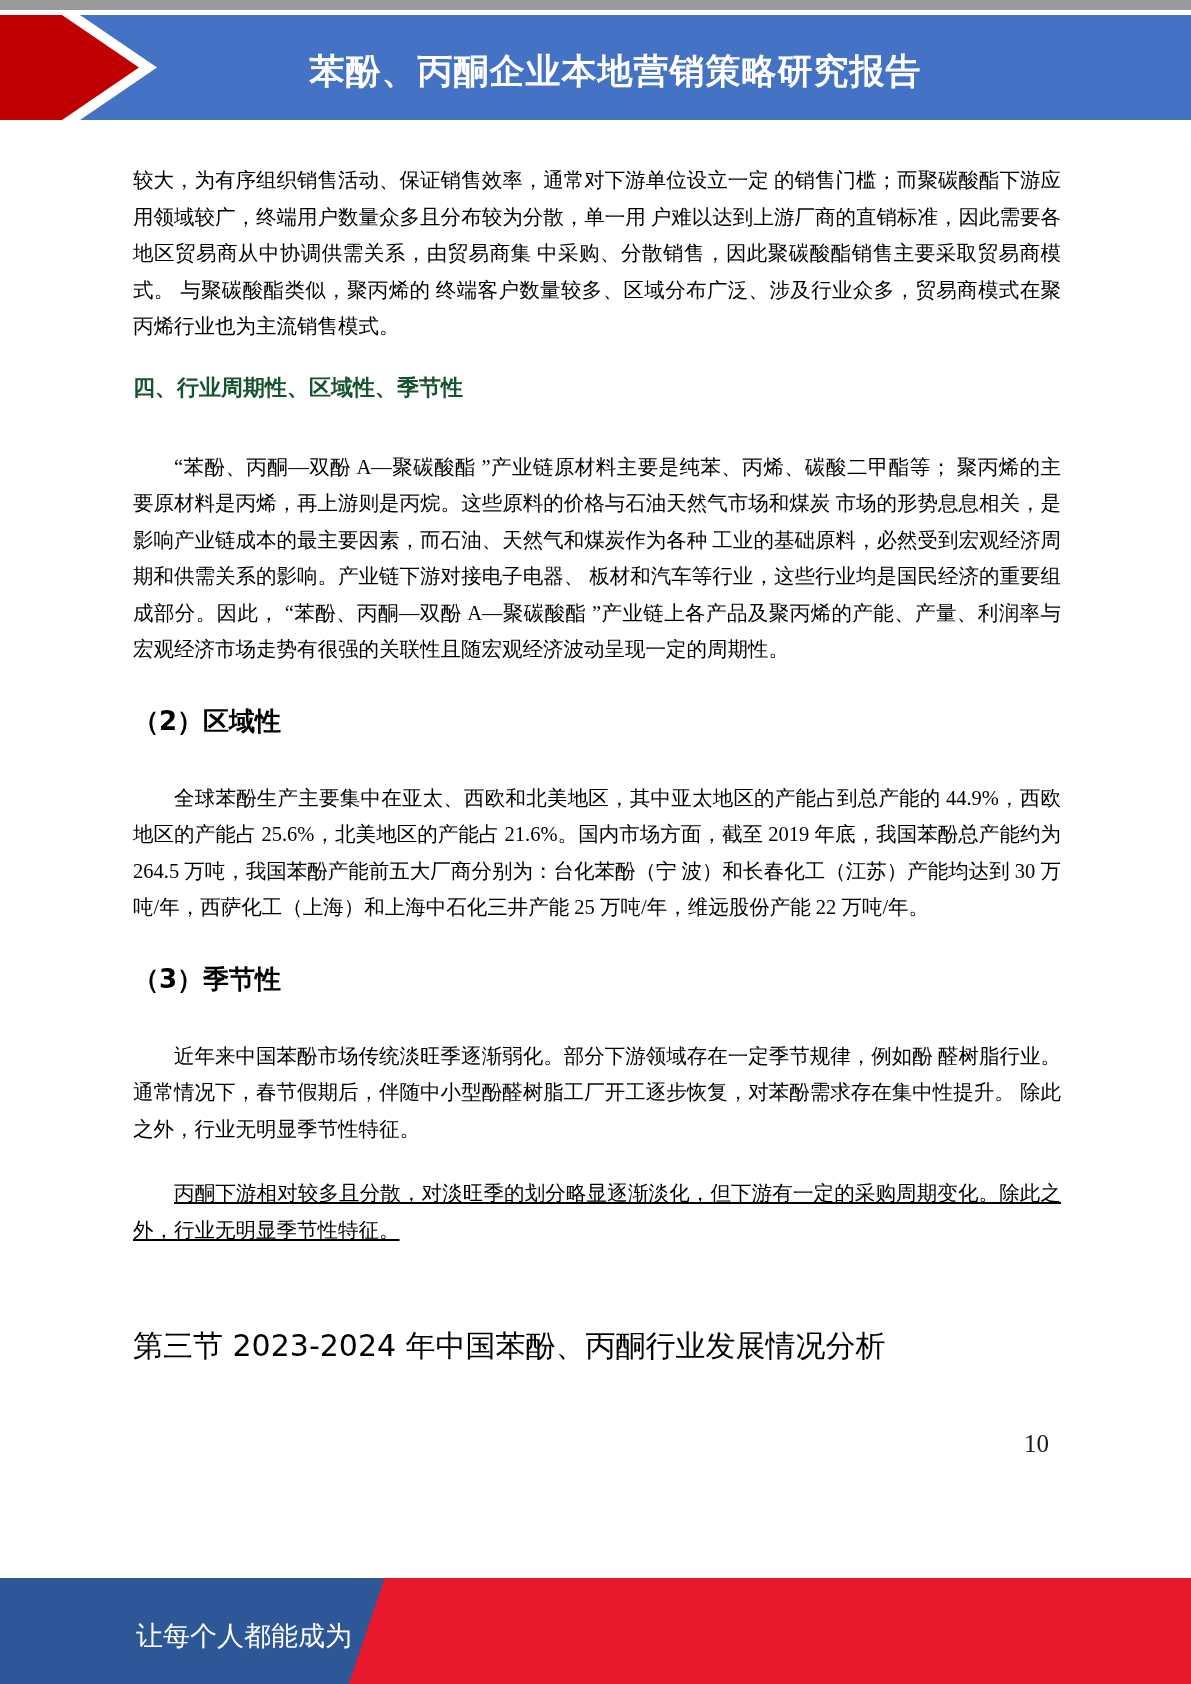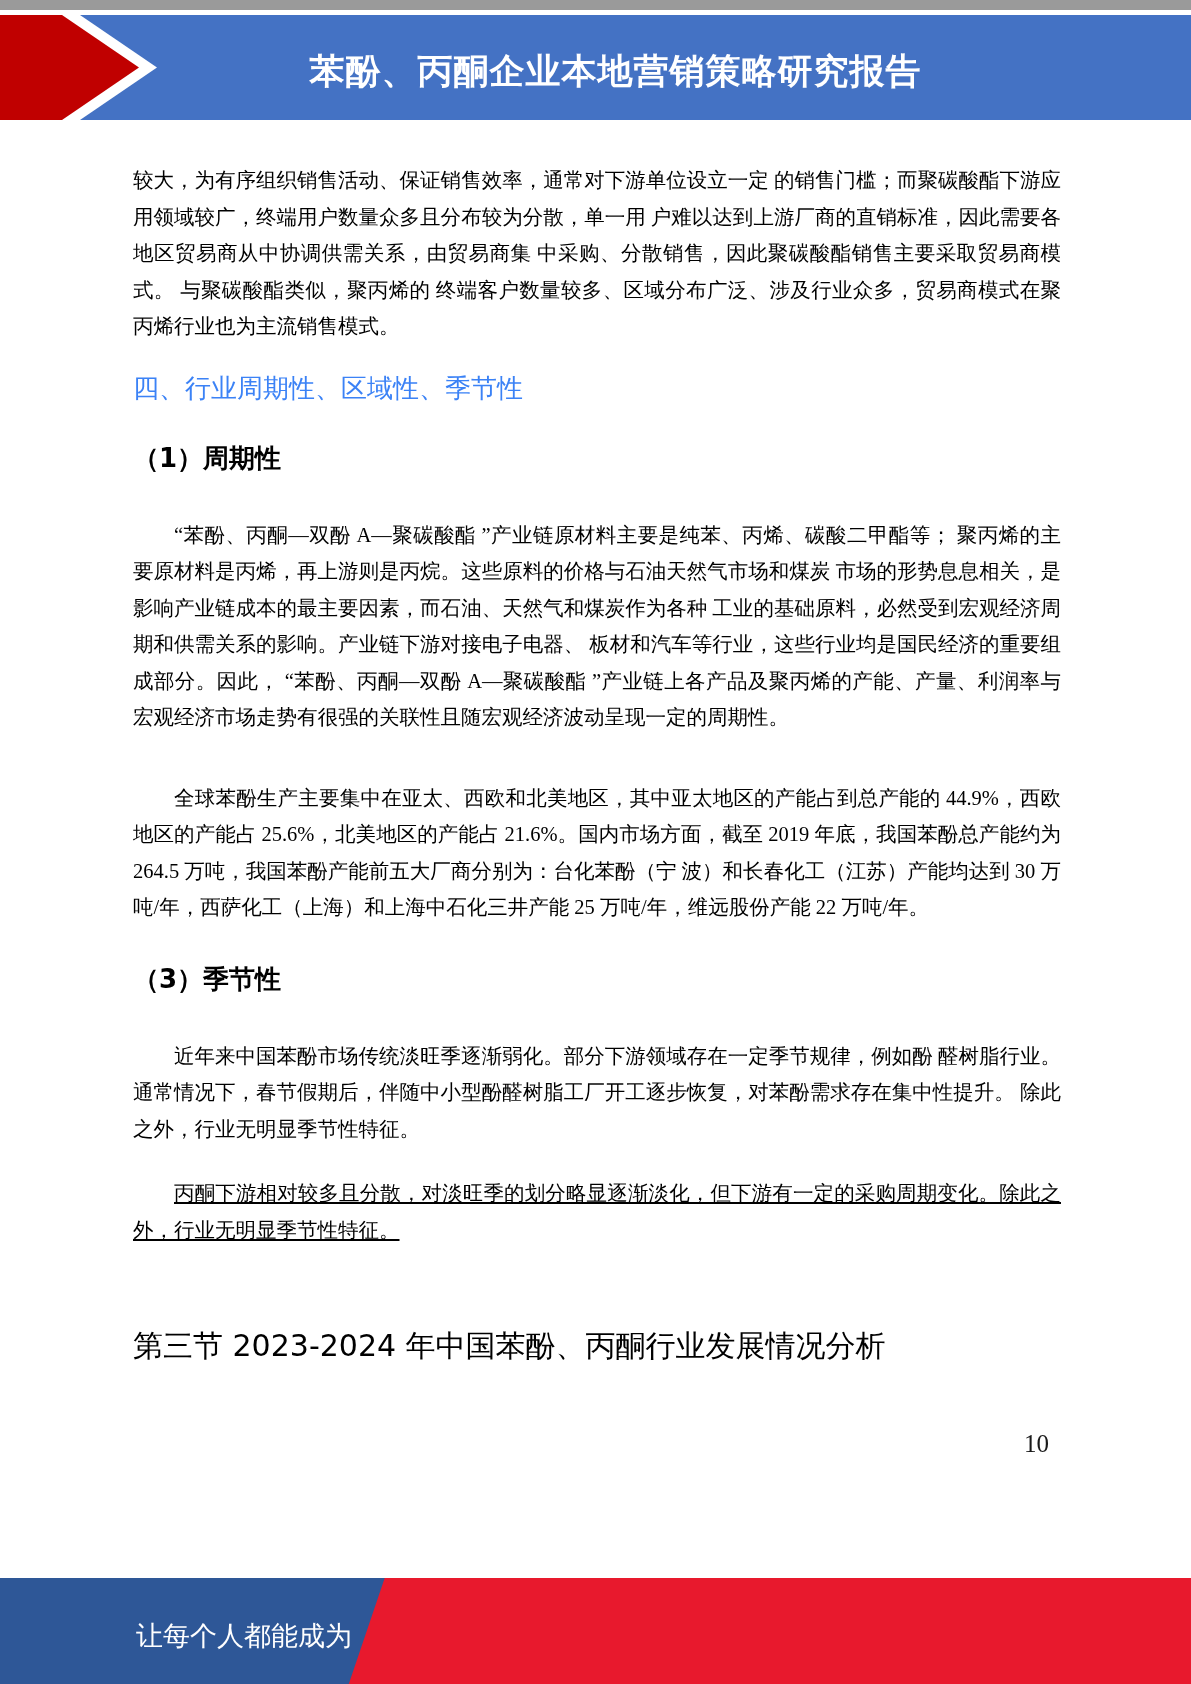--- a/index.html
+++ b/index.html
@@ -48,22 +48,22 @@
   .body-para{
     font-size:20.5px;line-height:36.5px;
     text-align:justify;
     margin-bottom:0;
   }
   .body-para.indent{text-indent:2em;}
   .intro-para{margin-top:30px;}
   .h-main{
     margin-top:26px;
     font-family:"DejaVu Sans","Liberation Sans",sans-serif;
-    font-weight:normal;font-size:26px;line-height:34px;
-    color:#3b82f6;
+    font-weight:bold;font-size:22px;line-height:34px;
+    color:#14532d;
   }
   .h-sub{
     margin-top:38px;
     font-family:"DejaVu Sans","Liberation Sans",sans-serif;
     font-weight:bold;font-size:26px;line-height:30px;
     color:#000;
   }
   .sub-para{margin-top:44px;}
   .follow-para{margin-top:28px;text-decoration:underline;}
   .h-chapter{
@@ -120,23 +120,23 @@
     </svg>
     <div class="header-title">苯酚、丙酮企业本地营销策略研究报告</div>
   </div>
 
   <div class="content">
 
     <p class="body-para intro-para">较大，为有序组织销售活动、保证销售效率，通常对下游单位设立一定 的销售门槛；而聚碳酸酯下游应用领域较广，终端用户数量众多且分布较为分散，单一用 户难以达到上游厂商的直销标准，因此需要各地区贸易商从中协调供需关系，由贸易商集 中采购、分散销售，因此聚碳酸酯销售主要采取贸易商模式。 与聚碳酸酯类似，聚丙烯的 终端客户数量较多、区域分布广泛、涉及行业众多，贸易商模式在聚丙烯行业也为主流销售模式。</p>
 
     <h2 class="h-main">四、行业周期性、区域性、季节性</h2>
 
-    <h3 class="h-sub">（1）周期性</h3>
     <p class="body-para indent sub-para">“苯酚、丙酮—双酚 A—聚碳酸酯 ”产业链原材料主要是纯苯、丙烯、碳酸二甲酯等； 聚丙烯的主要原材料是丙烯，再上游则是丙烷。这些原料的价格与石油天然气市场和煤炭 市场的形势息息相关，是影响产业链成本的最主要因素，而石油、天然气和煤炭作为各种 工业的基础原料，必然受到宏观经济周期和供需关系的影响。产业链下游对接电子电器、 板材和汽车等行业，这些行业均是国民经济的重要组成部分。因此， “苯酚、丙酮—双酚 A—聚碳酸酯 ”产业链上各产品及聚丙烯的产能、产量、利润率与宏观经济市场走势有很强的关联性且随宏观经济波动呈现一定的周期性。</p>
 
+    <h3 class="h-sub">（2）区域性</h3>
     <p class="body-para indent sub-para">全球苯酚生产主要集中在亚太、西欧和北美地区，其中亚太地区的产能占到总产能的 44.9%，西欧地区的产能占 25.6%，北美地区的产能占 21.6%。国内市场方面，截至 2019 年底，我国苯酚总产能约为 264.5 万吨，我国苯酚产能前五大厂商分别为：台化苯酚（宁 波）和长春化工（江苏）产能均达到 30 万吨/年，西萨化工（上海）和上海中石化三井产能 25 万吨/年，维远股份产能 22 万吨/年。</p>
 
     <h3 class="h-sub">（3）季节性</h3>
     <p class="body-para indent sub-para">近年来中国苯酚市场传统淡旺季逐渐弱化。部分下游领域存在一定季节规律，例如酚 醛树脂行业。通常情况下，春节假期后，伴随中小型酚醛树脂工厂开工逐步恢复，对苯酚需求存在集中性提升。 除此之外，行业无明显季节性特征。</p>
     <p class="body-para indent follow-para">丙酮下游相对较多且分散，对淡旺季的划分略显逐渐淡化，但下游有一定的采购周期变化。除此之外，行业无明显季节性特征。</p>
 
     <h2 class="h-chapter">第三节 2023-2024 年中国苯酚、丙酮行业发展情况分析</h2>
 
     <div class="page-number">10</div>
   </div>

